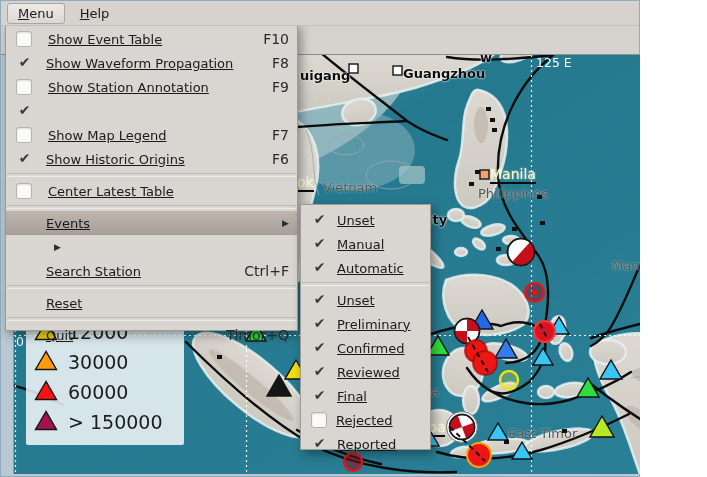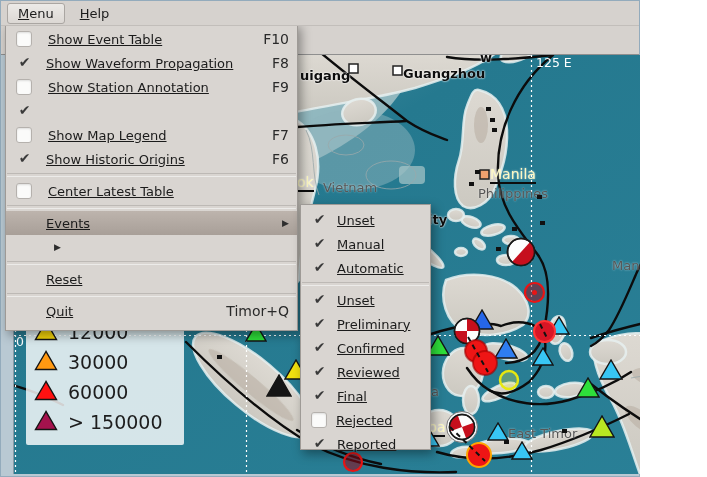--- a/index.html
+++ b/index.html
@@ -380,20 +380,25 @@
       <div class="msep"></div>
       <div class="mrow hl">
         <span class="mcheck"></span>
         <span class="mlabel">Events</span>
         <span class="marrow">▶</span>
       </div>
       <div class="mrow">
         <span class="mcheck"></span>
         <span class="marrow">▶</span>
       </div>
+      <div class="mrow">
+        <span class="mcheck"></span>
+        <span class="mlabel">Search Station</span>
+        <span class="mshort">Ctrl+F</span>
+      </div>
       <div class="msep"></div>
       <div class="mrow">
         <span class="mcheck"></span>
         <span class="mlabel">Reset</span>
       </div>
       <div class="msep"></div>
       <div class="mrow">
         <span class="mcheck"></span>
         <span class="mlabel">Quit</span>
         <span class="mshort">Timor+Q</span>

